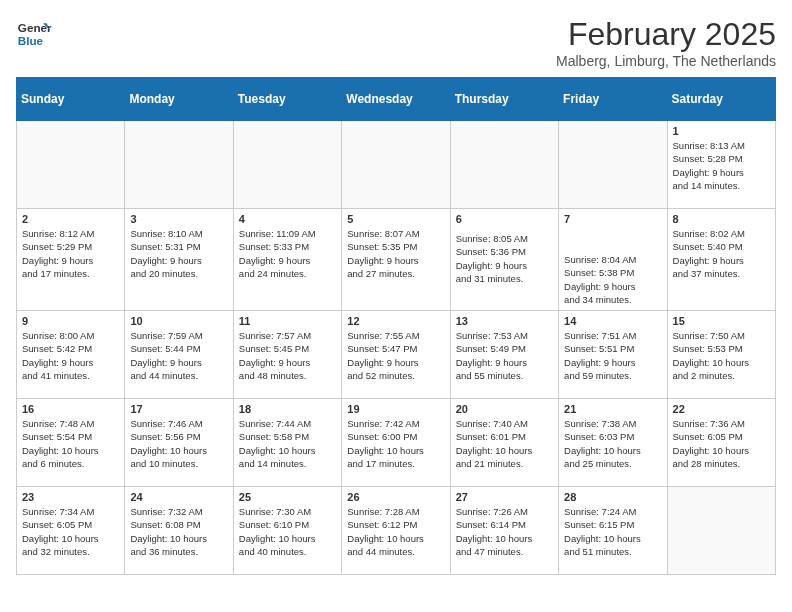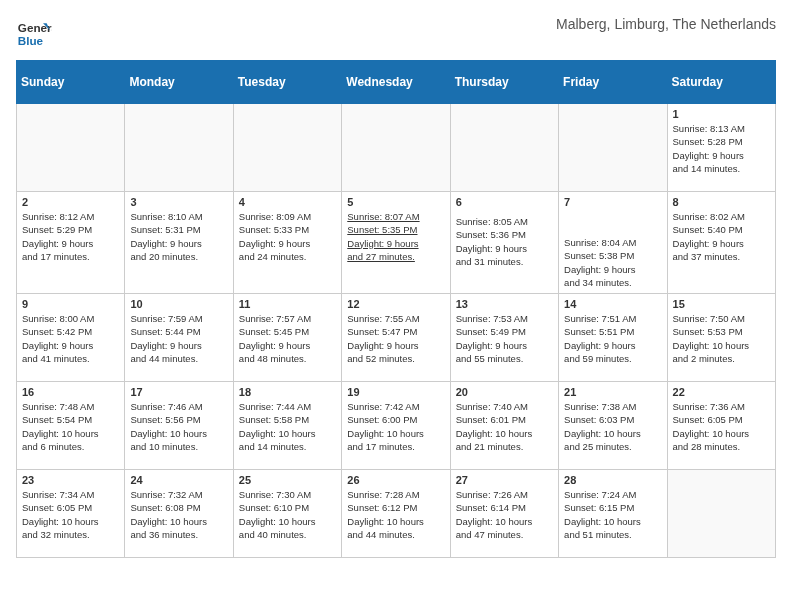--- a/index.html
+++ b/index.html
@@ -85,20 +85,21 @@
 
 <div class="header-area">
   <div class="logo">
     <svg class="logo-icon" viewBox="0 0 40 40">
       <text x="2" y="18" font-size="13" font-weight="bold" fill="#333">General</text>
       <text x="2" y="32" font-size="13" font-weight="bold" fill="#1a6faf">Blue</text>
       <polygon points="30,8 38,16 34,8" fill="#1a6faf"></polygon>
     </svg>
   </div>
   <div class="title-block">
+    <div class="calendar-title">February 2025</div>
     <div class="calendar-subtitle">Malberg, Limburg, The Netherlands</div>
   </div>
 </div>
 
 <table class="calendar">
   <thead>
     <tr>
       <th>Sunday</th>
       <th>Monday</th>
       <th>Tuesday</th>
@@ -134,28 +135,28 @@
         </td>
         <td>
           <span class="day-num">3</span>
           <div class="day-info" style="white-space: pre-line;">Sunrise: 8:10 AM
 Sunset: 5:31 PM
 Daylight: 9 hours
 and 20 minutes.</div>
         </td>
         <td>
           <span class="day-num">4</span>
-          <div class="day-info" style="white-space: pre-line;">Sunrise: 8:09 AM
+          <div class="day-info" style="white-space: pre-line;">Sunrise: 11:09 AM
 Sunset: 5:33 PM
 Daylight: 9 hours
 and 24 minutes.</div>
         </td>
         <td>
           <span class="day-num">5</span>
-          <div class="day-info" style="white-space: pre-line; text-decoration: underline;">Sunrise: 8:07 AM
+          <div class="day-info" style="white-space: pre-line;">Sunrise: 8:07 AM
 Sunset: 5:35 PM
 Daylight: 9 hours
 and 27 minutes.</div>
         </td>
         <td>
           <span class="day-num">6</span>
           <div class="day-info" style="white-space: pre-line; margin-top: 7px;">Sunrise: 8:05 AM
 Sunset: 5:36 PM
 Daylight: 9 hours
 and 31 minutes.</div>

